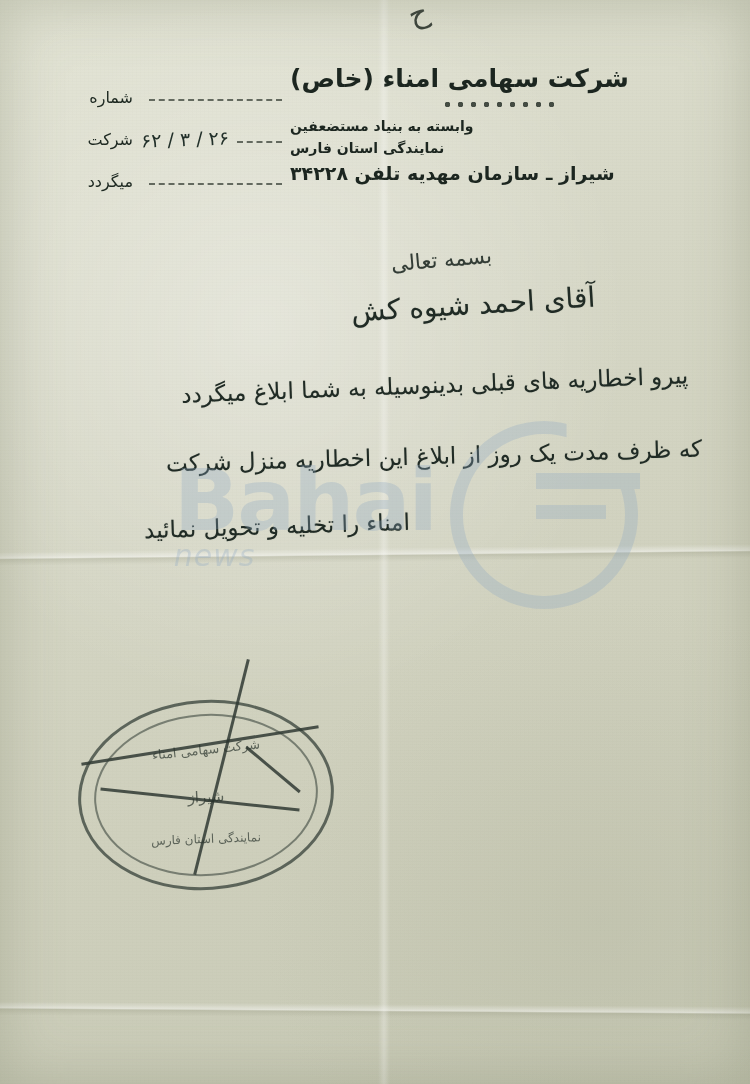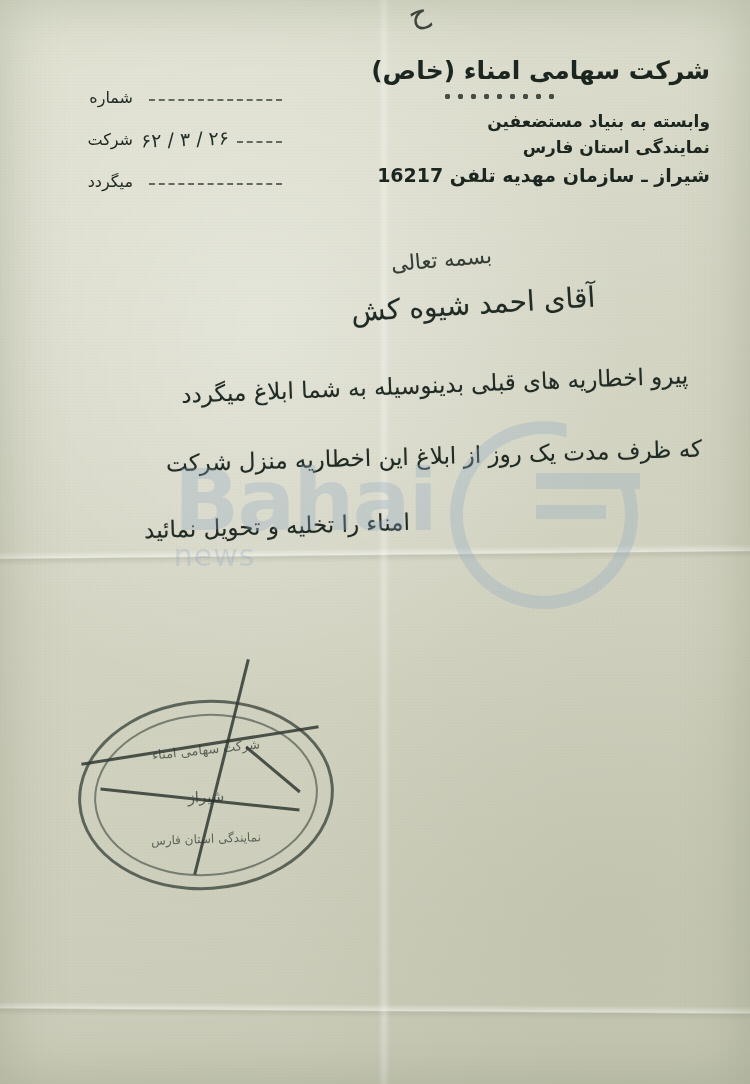--- a/index.html
+++ b/index.html
@@ -48,45 +48,45 @@
     bottom: 0;
     width: 12px;
     left: 378px;
     background: linear-gradient(90deg, rgba(255,255,255,0) 0%, rgba(255,255,255,0.30) 50%, rgba(255,255,255,0) 100%);
     pointer-events: none;
   }
 
   
   .letterhead {
     position: absolute;
-    top: 56px;
+    top: 64px;
     right: 40px;
     width: 420px;
-    text-align: right;
+    text-align: left;
     color: #1c2620;
   }
   .lh-title {
     font-family: "DejaVu Sans", sans-serif;
     font-weight: bold;
     font-size: 25px;
     letter-spacing: 0.5px;
     line-height: 1.2;
     white-space: nowrap;
   }
   .lh-rule {
     margin: 7px auto 8px;
     width: 118px;
     height: 7px;
     background-image: radial-gradient(circle, #2a332b 0 2.6px, rgba(0,0,0,0) 3px);
     background-size: 13px 7px;
     background-repeat: repeat-x;
     opacity: 0.85;
   }
   .lh-line {
-    font-size: 17px;
+    font-size: 14px;
     font-weight: bold;
     line-height: 1.55;
     white-space: nowrap;
   }
   .lh-line.bigger {
     font-size: 19px;
     letter-spacing: 0.4px;
   }
 
   
@@ -212,20 +212,21 @@
     color: #8fa9c4;
     letter-spacing: -2px;
     direction: ltr;
   }
   .wm-sub {
     font-size: 30px;
     color: #8fa9c4;
     letter-spacing: 1px;
     direction: ltr;
     margin-top: 2px;
+    font-style: italic;
   }
 
   
   .seal {
     position: absolute;
     top: 700px;
     left: 78px;
     width: 256px;
     height: 190px;
     pointer-events: none;
@@ -301,21 +302,21 @@
   <div class="fold f2"></div>
   <div class="fold-v"></div>
 
   <div class="smudge">ح</div>
 
   <div class="letterhead">
     <div class="lh-title">شرکت سهامی امناء (خاص)</div>
     <div class="lh-rule"></div>
     <div class="lh-line">وابسته به بنیاد مستضعفین</div>
     <div class="lh-line">نمایندگی استان فارس</div>
-    <div class="lh-line bigger">شیراز ـ سازمان مهدیه تلفن 16217</div>
+    <div class="lh-line bigger">شیراز ـ سازمان مهدیه تلفن ۳۴۲۲۸</div>
   </div>
 
   <div class="refblock">
     <div class="ref-row">
       <span class="ref-label">شماره</span>
       <span class="ref-value"></span>
       <span class="ref-rule"></span>
     </div>
     <div class="ref-row">
       <span class="ref-label">شرکت</span>

